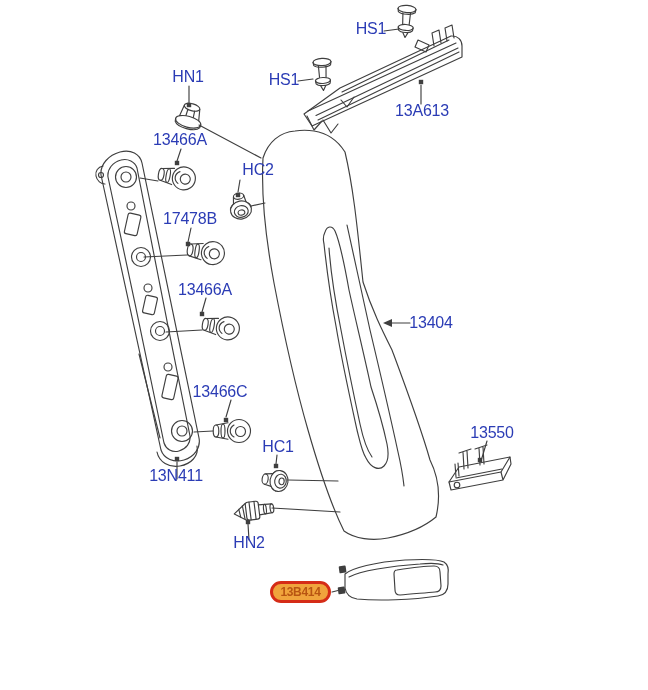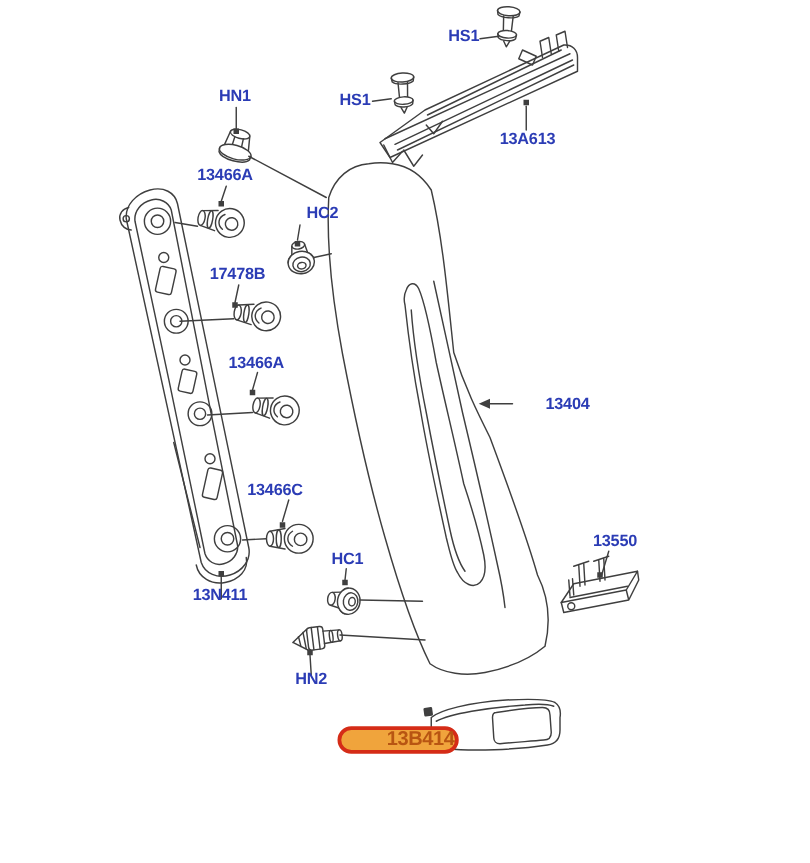--- a/index.html
+++ b/index.html
@@ -9,24 +9,24 @@
   }
   html,body{margin:0;padding:0;background:var(--bg);}
   .stage{position:relative;width:648px;height:690px;background:var(--bg);overflow:hidden;
          font-family:"Liberation Sans", sans-serif;}
   .stage svg{position:absolute;left:0;top:0;}
   svg .ln{stroke:var(--line);fill:none;stroke-width:1.15;stroke-linecap:round;stroke-linejoin:round;}
   svg .fw{fill:#ffffff;}
   svg .dot{fill:var(--line);stroke:none;}
   svg .dk{fill:var(--line);stroke:none;}
   .lbl{position:absolute;transform:translateX(-50%);color:var(--label);
-       font-size:13px;font-weight:bold;letter-spacing:-0.2px;white-space:nowrap;line-height:14px;}
+       font-size:16px;font-weight:normal;letter-spacing:-0.2px;white-space:nowrap;line-height:14px;}
   .hl{position:absolute;width:55px;height:16px;border:3px solid var(--hl-border);
       border-radius:11px;background:var(--hl-fill);color:var(--hl-text);
-      font-size:16px;font-weight:bold;text-align:center;line-height:16px;letter-spacing:-0.3px;padding-left:36px;}
+      font-size:12px;font-weight:bold;text-align:center;line-height:16px;letter-spacing:-0.3px;}
 </style>
 </head>
 <body>
 
 <div class="stage">
 
 <svg width="648" height="690" viewBox="0 0 648 690">
   <defs>
     <g id="screw">
       <ellipse class="ln" cx="0" cy="0" rx="9" ry="3.6"></ellipse>
@@ -208,20 +208,20 @@
 
 <div class="lbl" style="left:371px;top:22px">HS1</div>
 <div class="lbl" style="left:284px;top:73px">HS1</div>
 <div class="lbl" style="left:422px;top:104px">13A613</div>
 <div class="lbl" style="left:188px;top:70px">HN1</div>
 <div class="lbl" style="left:180px;top:133px">13466A</div>
 <div class="lbl" style="left:258px;top:163px">HC2</div>
 <div class="lbl" style="left:190px;top:212px">17478B</div>
 <div class="lbl" style="left:205px;top:283px">13466A</div>
 <div class="lbl" style="left:220px;top:385px">13466C</div>
-<div class="lbl" style="left:454px;top:316px">13404</div>
+<div class="lbl" style="left:431px;top:316px">13404</div>
 <div class="lbl" style="left:176px;top:469px">13N411</div>
 <div class="lbl" style="left:278px;top:440px">HC1</div>
 <div class="lbl" style="left:249px;top:536px">HN2</div>
 <div class="lbl" style="left:492px;top:426px">13550</div>
 <div class="hl" style="left:270px;top:581px">13B414</div>
 
 </div>
 
 </body></html>

